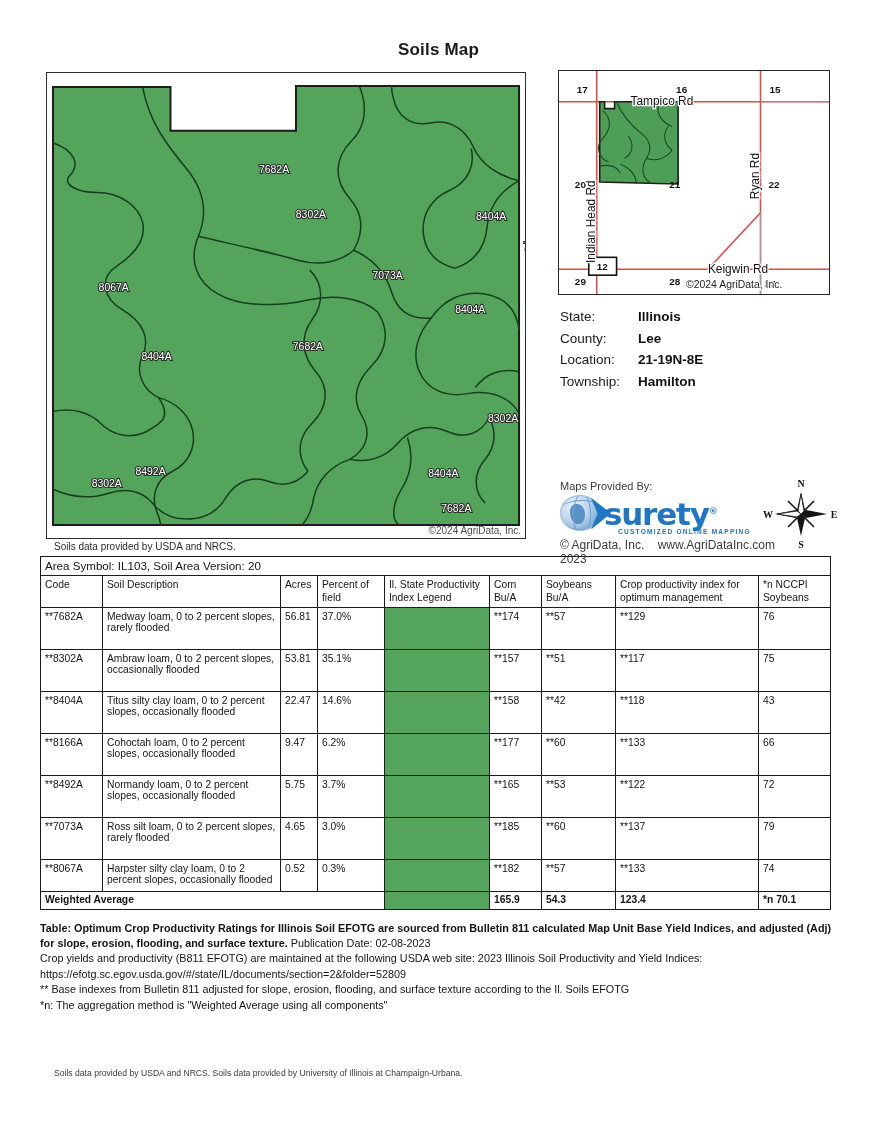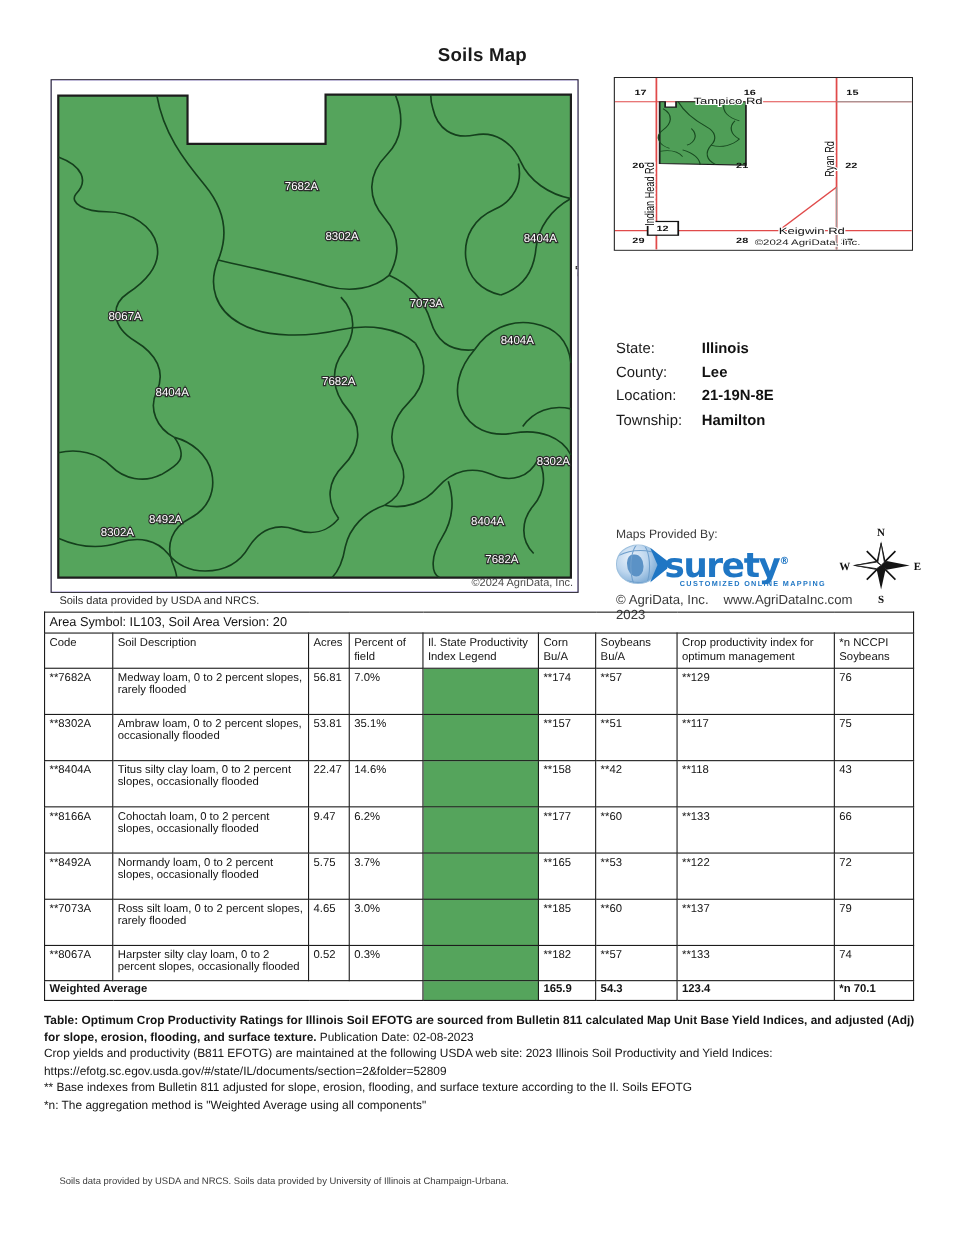--- a/index.html
+++ b/index.html
@@ -16,41 +16,41 @@
   
   .page-title {
     position:absolute; left:0; top:40px; width:877px;
     text-align:center; font-size:17px; font-weight:bold; letter-spacing:0.2px;
     color:#1a1a1a;
   }
 
   
   .soil-map-frame {
     position:absolute; left:46px; top:72px; width:480px; height:467px;
-    border:1.6px solid #2b2b2b; background:#c4b5fd; overflow:hidden;
+    border:1.6px solid #2b2b2b; background:#fca5a5; overflow:hidden;
   }
   .soil-map-svg { display:block; width:100%; height:100%; }
   .map-copyright {
     position:absolute; right:4px; bottom:2px;
     font-size:10px; color:#2a2a2a; font-family:"Liberation Sans", sans-serif;
     opacity:.85;
   }
   .map-label {
     font-family:"Liberation Sans", sans-serif;
     font-size:10.5px; fill:#ffffff; stroke:#2c2c2c; stroke-width:2.2px;
     paint-order:stroke fill; text-anchor:middle; font-weight:400;
   }
 
   .soils-credit-1 {
     position:absolute; left:54px; top:541px; font-size:10px; color:#2b2b2b;
   }
 
   
   .locator-frame {
-    position:absolute; left:558px; top:70px; width:272px; height:158px;
+    position:absolute; left:558px; top:70px; width:272px; height:225px;
     border:1.6px solid #262626; background:#ffffff; overflow:hidden;
   }
   .locator-svg { display:block; width:100%; height:100%; }
   .loc-num { font-family:"Liberation Sans", sans-serif; font-size:10px; fill:#111; font-weight:bold;}
   .loc-road {
     font-family:"Liberation Sans", sans-serif; font-size:12px; fill:#111;
     stroke:#ffffff; stroke-width:2.6px; paint-order:stroke fill; font-weight:400;
   }
   .loc-copy {
     font-family:"Liberation Sans", sans-serif; font-size:10.5px; fill:#222;
@@ -313,21 +313,21 @@
         <th>Soybeans Bu/A</th>
         <th>Crop productivity index for optimum management</th>
         <th>*n NCCPI Soybeans</th>
       </tr>
     </thead>
     <tbody id="soil-table-body">
         <tr>
           <td>**7682A</td>
           <td>Medway loam, 0 to 2 percent slopes, rarely flooded</td>
           <td class="num">56.81</td>
-          <td class="num">7.0%</td>
+          <td class="num">37.0%</td>
           <td class="legend-cell"></td>
           <td class="num">**174</td>
           <td class="num">**57</td>
           <td class="num">**129</td>
           <td class="num">76</td>
         </tr>
         <tr>
           <td>**8302A</td>
           <td>Ambraw loam, 0 to 2 percent slopes, occasionally flooded</td>
           <td class="num">53.81</td>

